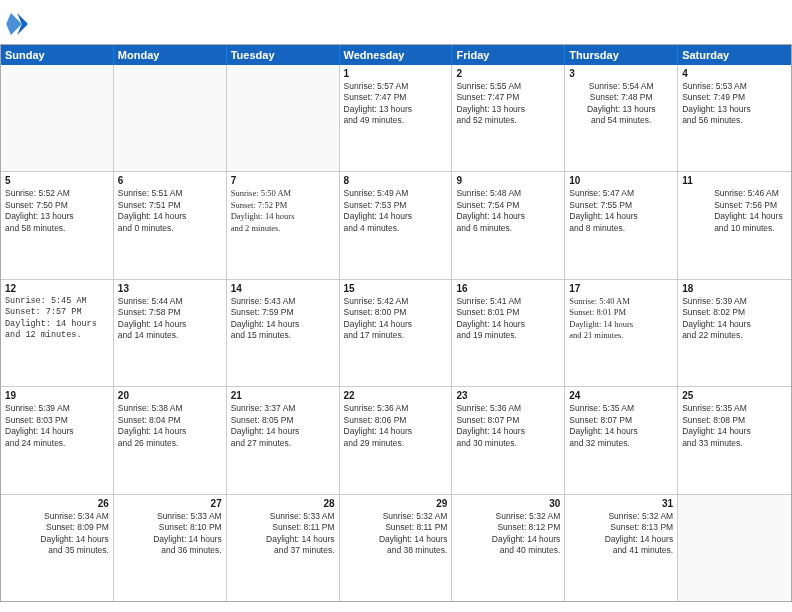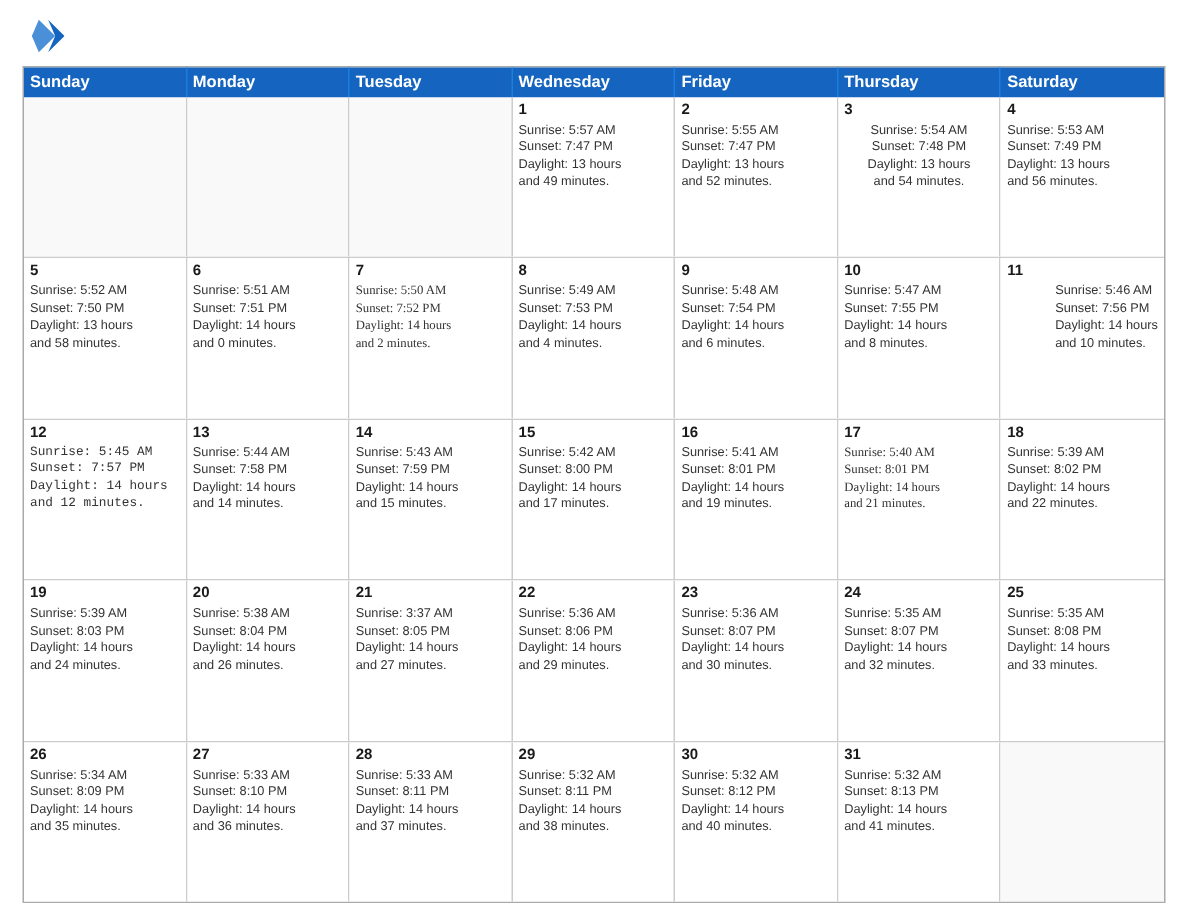--- a/index.html
+++ b/index.html
@@ -6,21 +6,21 @@
     body {
       font-family: Arial, sans-serif;
       background: #fff;
       width: 792px;
       height: 612px;
       overflow: hidden;
     }
     .page {
       width: 792px;
       height: 612px;
-      padding: 10px 15px;
+      padding: 10px 0;
       display: flex;
       flex-direction: column;
     }
     .header {
       display: flex;
       justify-content: space-between;
       align-items: flex-start;
       margin-bottom: 6px;
     }
     .logo {
@@ -74,21 +74,21 @@
       flex: 1;
       display: flex;
       flex-direction: column;
     }
     .cal-row {
       display: grid;
       grid-template-columns: repeat(7, 1fr);
       flex: 1;
       border-bottom: 1px solid #ccc;
     }
-    .cal-row:last-child { border-bottom: none; }
+    .cal-row:last-child { border-bottom: none; text-align: right; }
     .cal-cell {
       border-right: 1px solid #ccc;
       padding: 3px 4px;
       font-size: 9px;
       color: #333;
       background: #fff;
       vertical-align: top;
     }
     .cal-cell:last-child { border-right: none; }
     .cal-cell.empty { background: #f9f9f9; }

